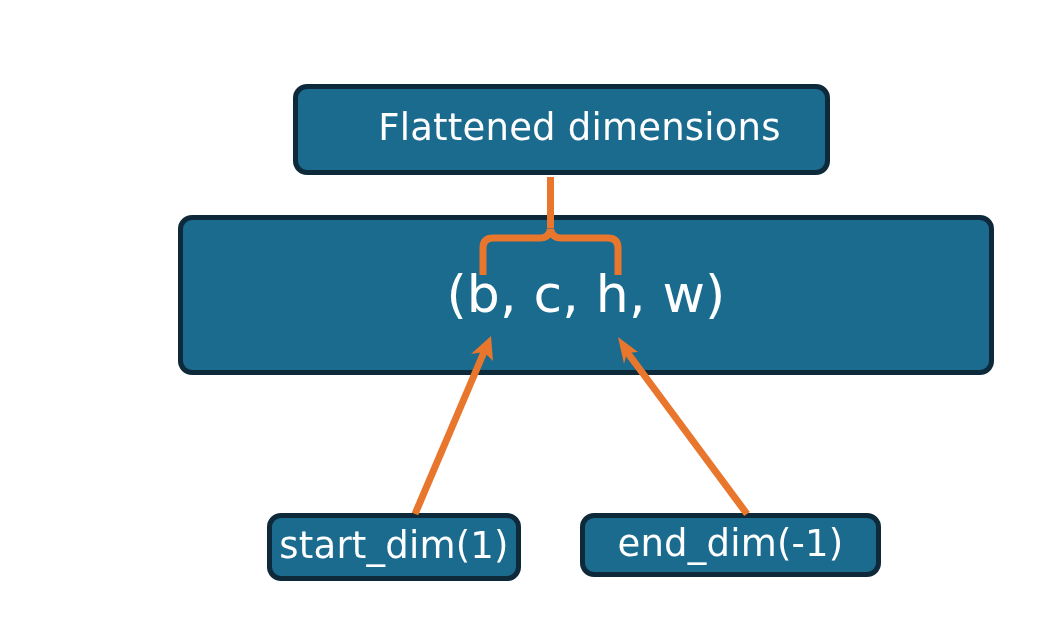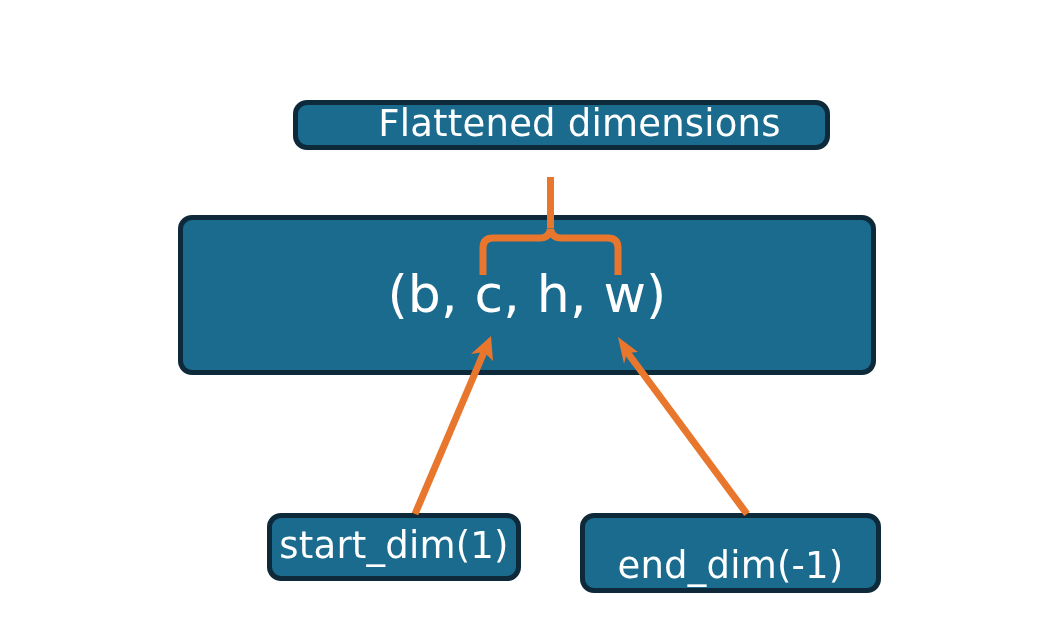--- a/index.html
+++ b/index.html
@@ -38,48 +38,47 @@
   }
   .node .node-label {
     display: block;
     line-height: 1;
     padding-bottom: 4px;
   }
 
   
   #node-flattened {
     left: 293px;
-    top: 100px;
+    top: 84px;
     width: 537px;
-    height: 50px;
+    height: 91px;
     font-size: 37px;
     padding-left: 36px;
   }
   #node-shape {
     left: 178px;
     top: 215px;
-    width: 698px;
+    width: 816px;
     height: 160px;
     font-size: 52px;
   }
   #node-shape .node-label { padding-bottom: 2px; }
   #node-start-dim {
     left: 267px;
     top: 513px;
     width: 254px;
     height: 68px;
     font-size: 37px;
   }
   #node-end-dim {
     left: 580px;
     top: 513px;
     width: 301px;
-    height: 80px;
+    height: 64px;
     font-size: 37px;
-    align-items: flex-end;
   }
 
   
   #connectors {
     position: absolute;
     left: 0;
     top: 0;
     width: 1038px;
     height: 632px;
     pointer-events: none;

